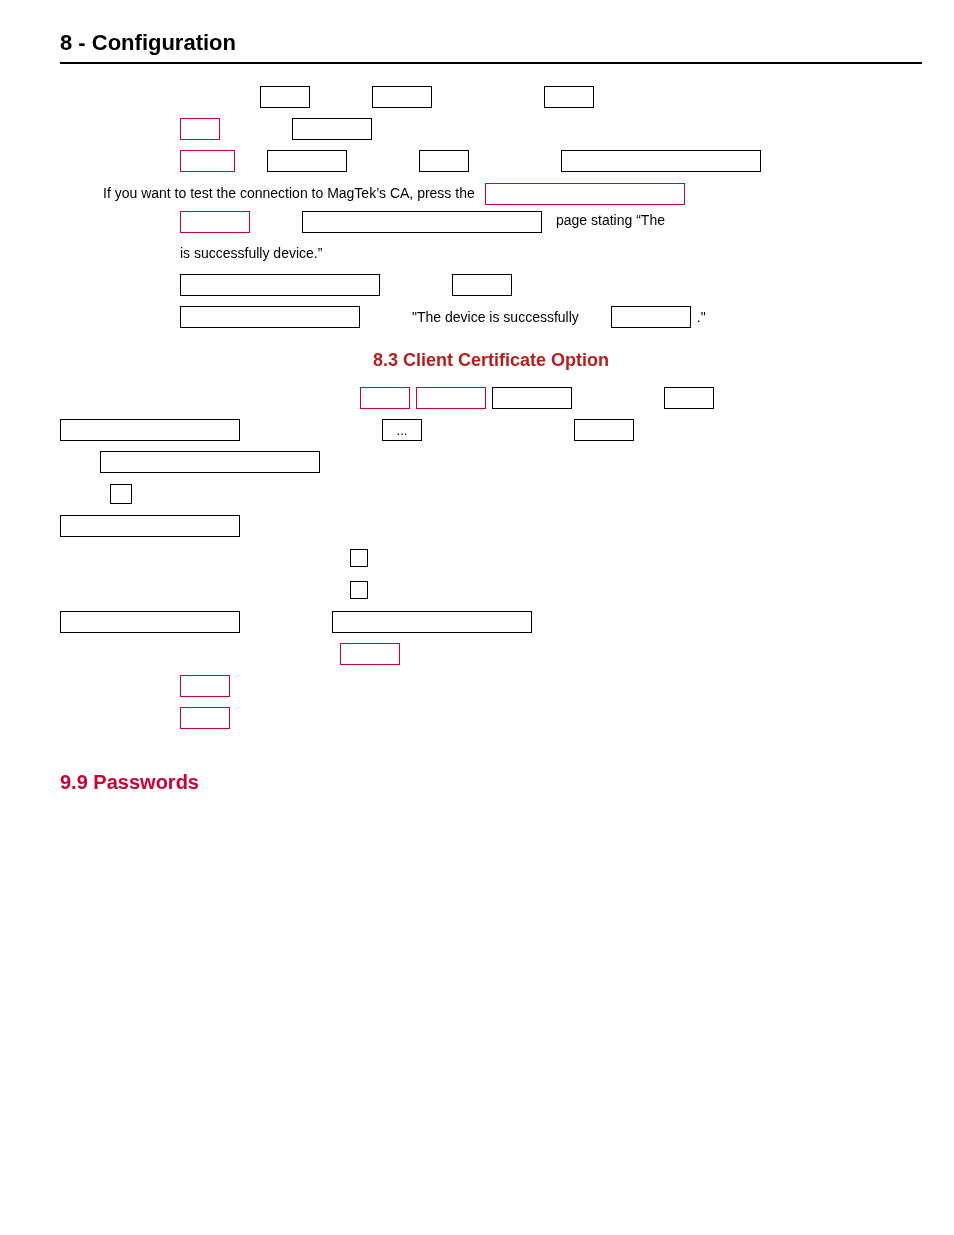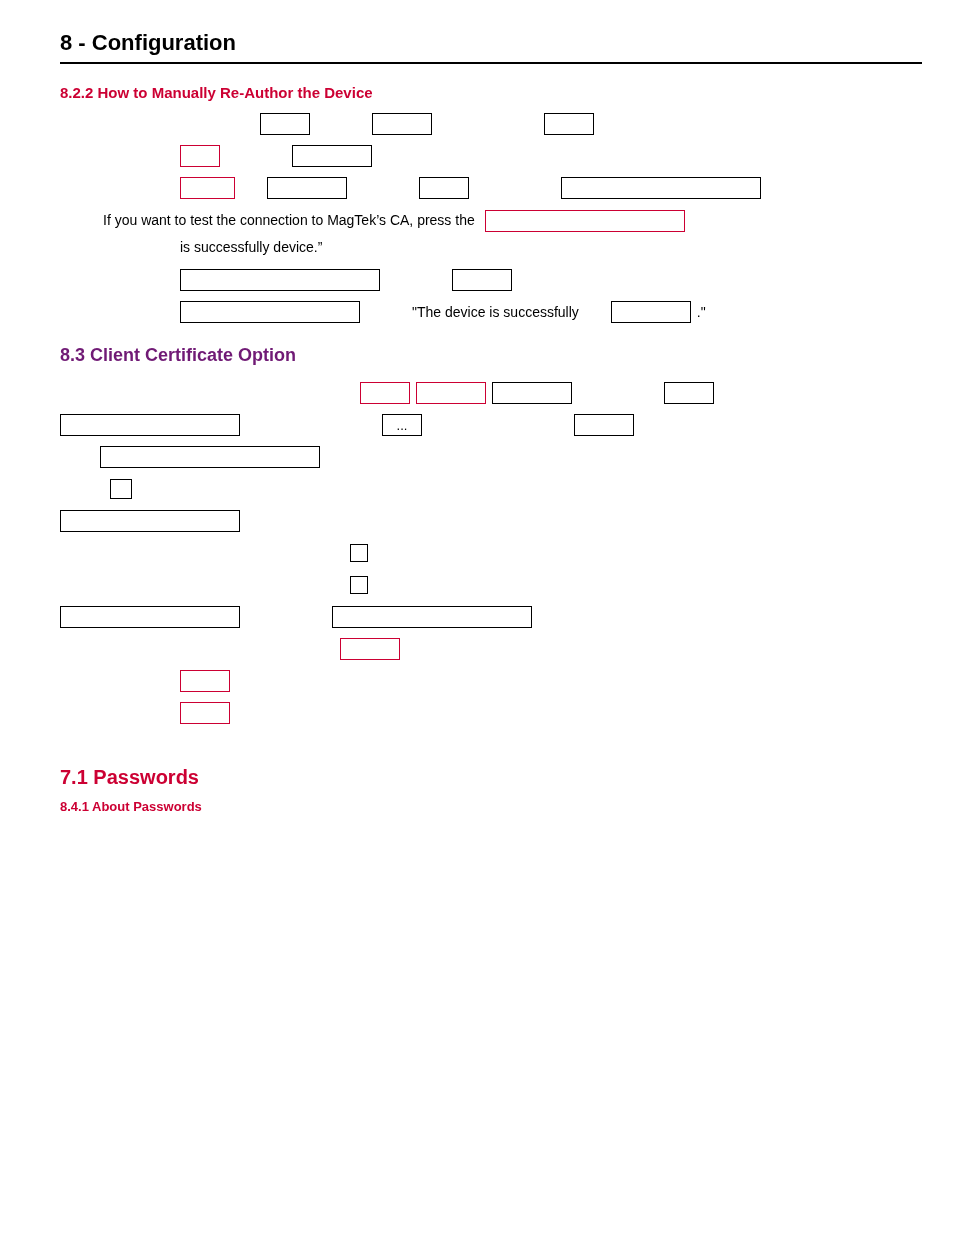--- a/index.html
+++ b/index.html
@@ -36,23 +36,24 @@
     }
     .subsection-title {
       font-size: 13px;
       font-weight: bold;
       color: #cc0033;
       margin-bottom: 8px;
     }
     .section-heading {
       font-size: 18px;
       font-weight: bold;
-      color: #701a75;
+      color: #b91c1c;
       margin-bottom: 14px;
       margin-top: 10px;
+      text-align: center;
     }
     .section-heading-large {
       font-size: 20px;
       font-weight: bold;
       color: #cc0033;
       margin-top: 20px;
       margin-bottom: 10px;
     }
     
     .ui-box {
@@ -102,21 +103,20 @@
 </head>
 <body>
 
 <div class="page">
 
   <div class="chapter-header">
     <span class="chapter-title">8 - Configuration</span>
   </div>
 
   <div class="section-gap">
-    <div class="section-title">8.2.2  How to Manually Re-Author the Device</div>
 
     <div class="diagram-area">
 
       <div class="diagram-row" style="margin-left:200px;">
         <span class="ui-box" style="width:50px;height:22px;"></span>
         <span style="display:inline-block;width:50px;"></span>
         <span class="ui-box" style="width:60px;height:22px;"></span>
         <span style="display:inline-block;width:100px;"></span>
         <span class="ui-box" style="width:50px;height:22px;"></span>
       </div>
@@ -135,20 +135,26 @@
         <span class="ui-box" style="width:50px;height:22px;"></span>
         <span style="display:inline-block;width:80px;"></span>
         <span class="ui-box" style="width:200px;height:22px;"></span>
       </div>
 
       <div class="text-line" style="margin-top:8px;">
         <span>If you want to test the connection to MagTek’s CA, press the</span>
         <span class="ui-box-red" style="width:200px;height:22px;display:inline-block;margin-left:6px;vertical-align:middle;"></span>
       </div>
 
+      <div class="diagram-row" style="margin-left:120px;margin-top:4px;">
+        <span class="ui-box-red" style="width:70px;height:22px;"></span>
+        <span style="display:inline-block;width:40px;"></span>
+        <span class="ui-box" style="width:240px;height:22px;"></span>
+        <span class="text-line" style="margin-left:8px;"> page stating “The</span>
+      </div>
 
       <div class="text-line" style="margin-left:120px;">is successfully device.”</div>
 
       <div class="diagram-row" style="margin-top:8px;margin-left:120px;">
         <span class="ui-box" style="width:200px;height:22px;"></span>
         <span style="display:inline-block;width:60px;"></span>
         <span class="ui-box" style="width:60px;height:22px;"></span>
       </div>
 
       <div class="diagram-row" style="margin-left:120px;">
@@ -222,22 +228,19 @@
 
       <div class="diagram-row" style="margin-left:120px;">
         <span class="ui-box-red" style="width:50px;height:22px;"></span>
       </div>
 
     </div>
   </div>
 
   <div class="section-gap" style="margin-top:40px;">
     <div class="section-heading-large">
-      <span>7.1  Passwords</span>
-    </div>
-
-    <div>
-      <div class="subsection-title">8.4.1  About Passwords</div>
-    </div>
+      <span>9.9  Passwords</span>
+    </div>
+
   </div>
 
 
 </div>
 
 </body></html>

